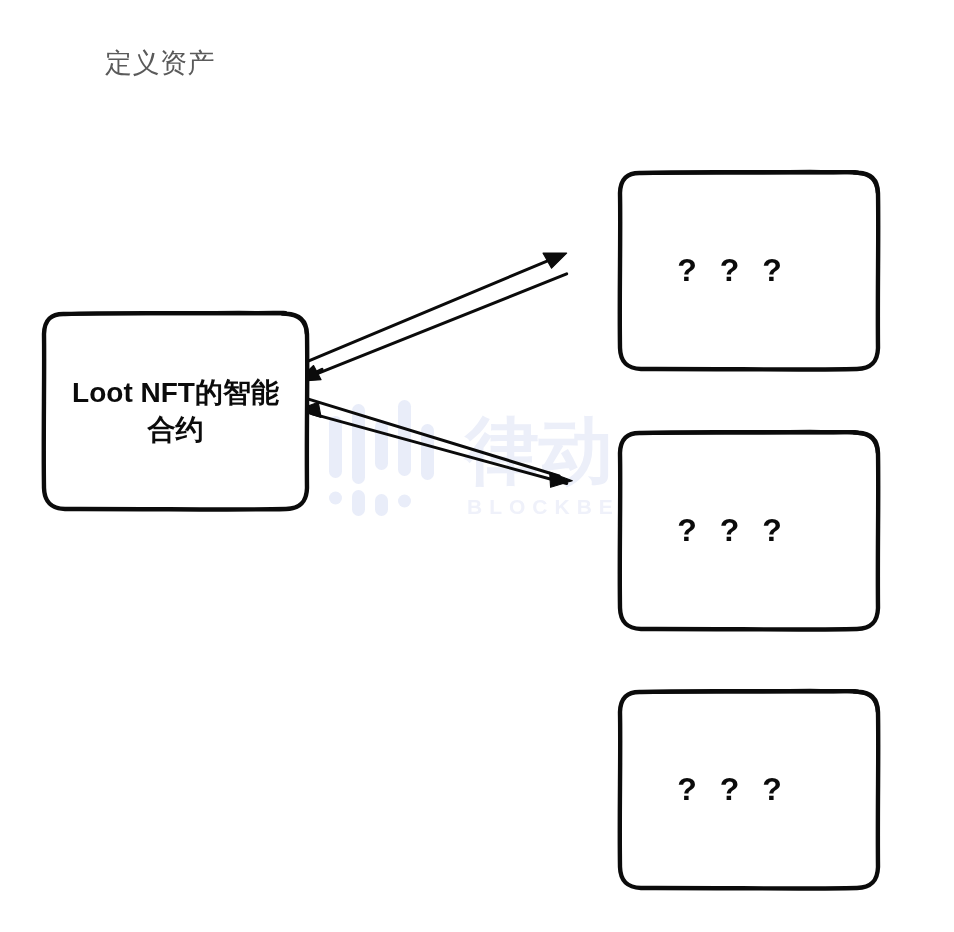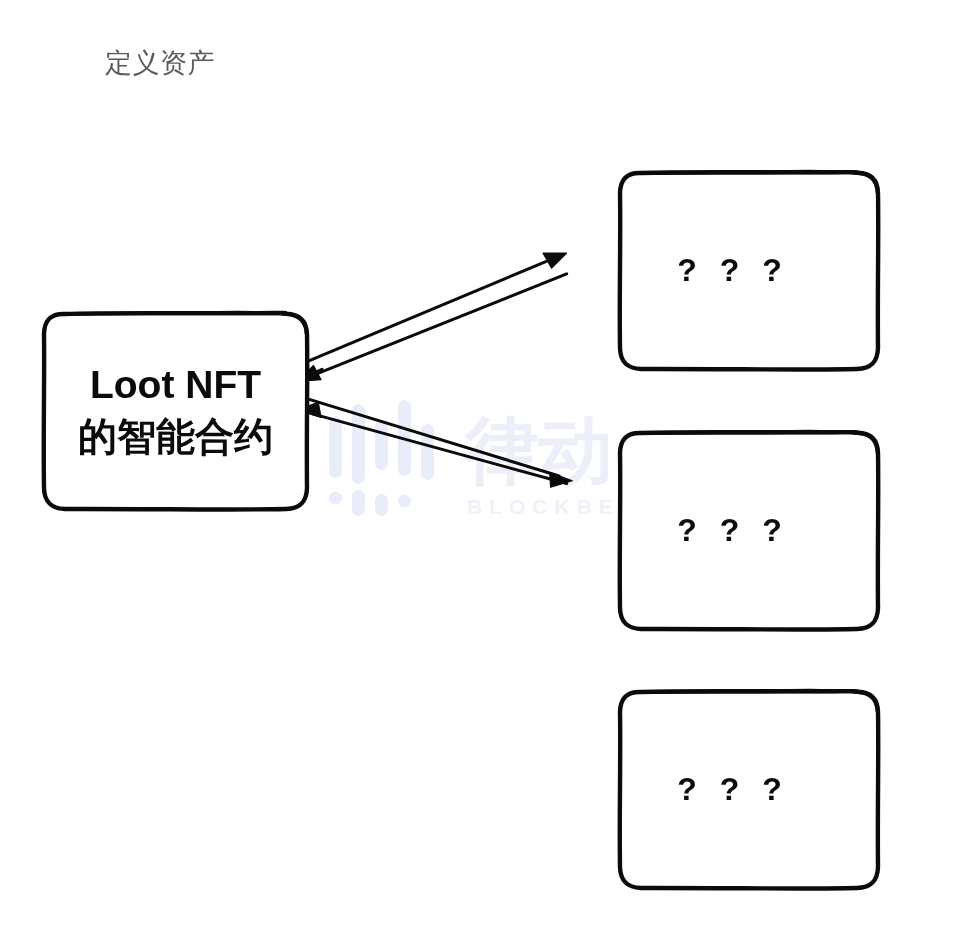--- a/index.html
+++ b/index.html
@@ -72,21 +72,21 @@
     line-height: 1.33;
   }
 
   #node-main {
     left: 44px;
     top: 313px;
     width: 263px;
     height: 196px;
   }
   #node-main .node-label {
-    font-size: 39px;
+    font-size: 28px;
     width: 210px;
   }
 
   .node-question {
     width: 258px;
     height: 197px;
   }
   #node-q1 { left: 620px; top: 172px; }
   #node-q2 { left: 620px; top: 432px; }
   #node-q3 { left: 620px; top: 691px; }

